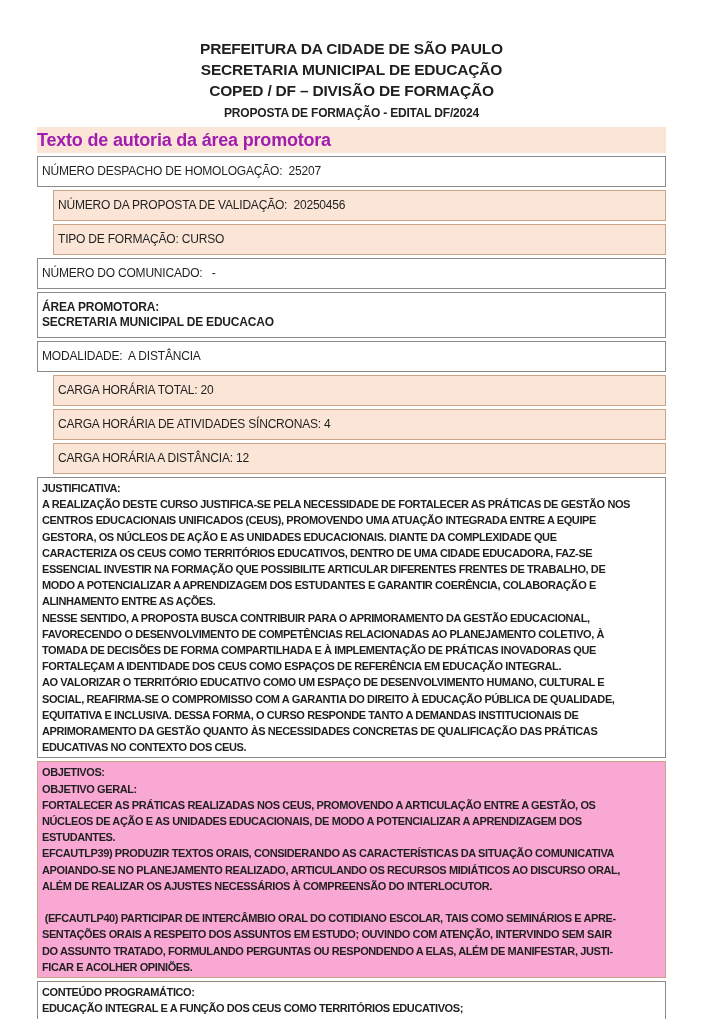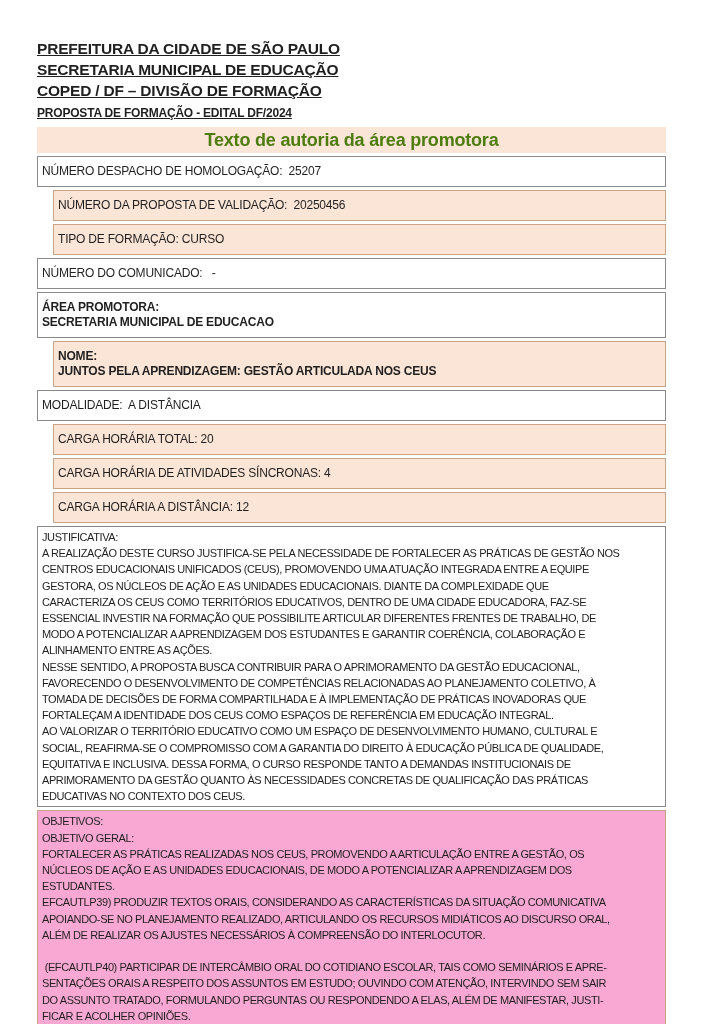--- a/index.html
+++ b/index.html
@@ -7,31 +7,30 @@
     width: 724px; height: 1024px;
     background: #ffffff;
     font-family: "Liberation Sans", sans-serif;
     color: #1f1f1f;
     position: relative;
     overflow: hidden;
   }
   .page { position: absolute; left: 37px; top: 0; width: 629px; }
 
   
-  .header { margin-top: 38px; text-align: left; font-weight: bold; letter-spacing: -0.2px; text-decoration: underline; }
+  .header { margin-top: 38px; text-align: center; font-weight: bold; letter-spacing: -0.2px; }
   .h-line { font-size: 15.5px; line-height: 21px; }
   .h-title { font-size: 12px; line-height: 24px; }
 
   
   .banner {
     margin-top: 2px;
     background: #fbe5d6;
     height: 26px; line-height: 26px;
-    text-align: center;
-    color: #4d7c0f;
+    color: #a21caf;
     font-weight: bold;
     font-size: 18px;
     letter-spacing: -0.2px;
   }
 
   
   .rows { margin-top: 3px; }
   .row {
     box-sizing: border-box;
     border: 1px solid #8a8a8a;
@@ -50,20 +49,21 @@
   .block {
     box-sizing: border-box;
     border: 1px solid #8a8a8a;
     background: #ffffff;
     padding: 2px 4px;
     font-size: 11px;
     line-height: 16.2px;
     letter-spacing: -0.4px;
     margin-bottom: 3px;
     white-space: pre-wrap;
+    font-weight: bold;
   }
   .block.peach { background: #f9a8d4; border-color: #c9a489; }
   .block.cut { border-bottom: none; margin-bottom: 12px; }
 </style>
 </head>
 <body>
 
 <div class="page">
 
   <div class="header">
@@ -77,22 +77,20 @@
     <span>Texto de autoria da área promotora</span>
   </div>
 
   <div class="rows">
     <div class="row">NÚMERO DESPACHO DE HOMOLOGAÇÃO:  25207</div>
     <div class="row peach">NÚMERO DA PROPOSTA DE VALIDAÇÃO:  20250456</div>
     <div class="row peach">TIPO DE FORMAÇÃO: CURSO</div>
     <div class="row">NÚMERO DO COMUNICADO:   -</div>
     <div class="row bold">ÁREA PROMOTORA:
 SECRETARIA MUNICIPAL DE EDUCACAO</div>
-    <div class="row peach bold">NOME:
-JUNTOS PELA APRENDIZAGEM: GESTÃO ARTICULADA NOS CEUS</div>
     <div class="row">MODALIDADE:  A DISTÂNCIA</div>
     <div class="row peach">CARGA HORÁRIA TOTAL: 20</div>
     <div class="row peach">CARGA HORÁRIA DE ATIVIDADES SÍNCRONAS: 4</div>
     <div class="row peach">CARGA HORÁRIA A DISTÂNCIA: 12</div>
   </div>
 
   <div class="block">JUSTIFICATIVA:
 A REALIZAÇÃO DESTE CURSO JUSTIFICA-SE PELA NECESSIDADE DE FORTALECER AS PRÁTICAS DE GESTÃO NOS
 CENTROS EDUCACIONAIS UNIFICADOS (CEUS), PROMOVENDO UMA ATUAÇÃO INTEGRADA ENTRE A EQUIPE
 GESTORA, OS NÚCLEOS DE AÇÃO E AS UNIDADES EDUCACIONAIS. DIANTE DA COMPLEXIDADE QUE

